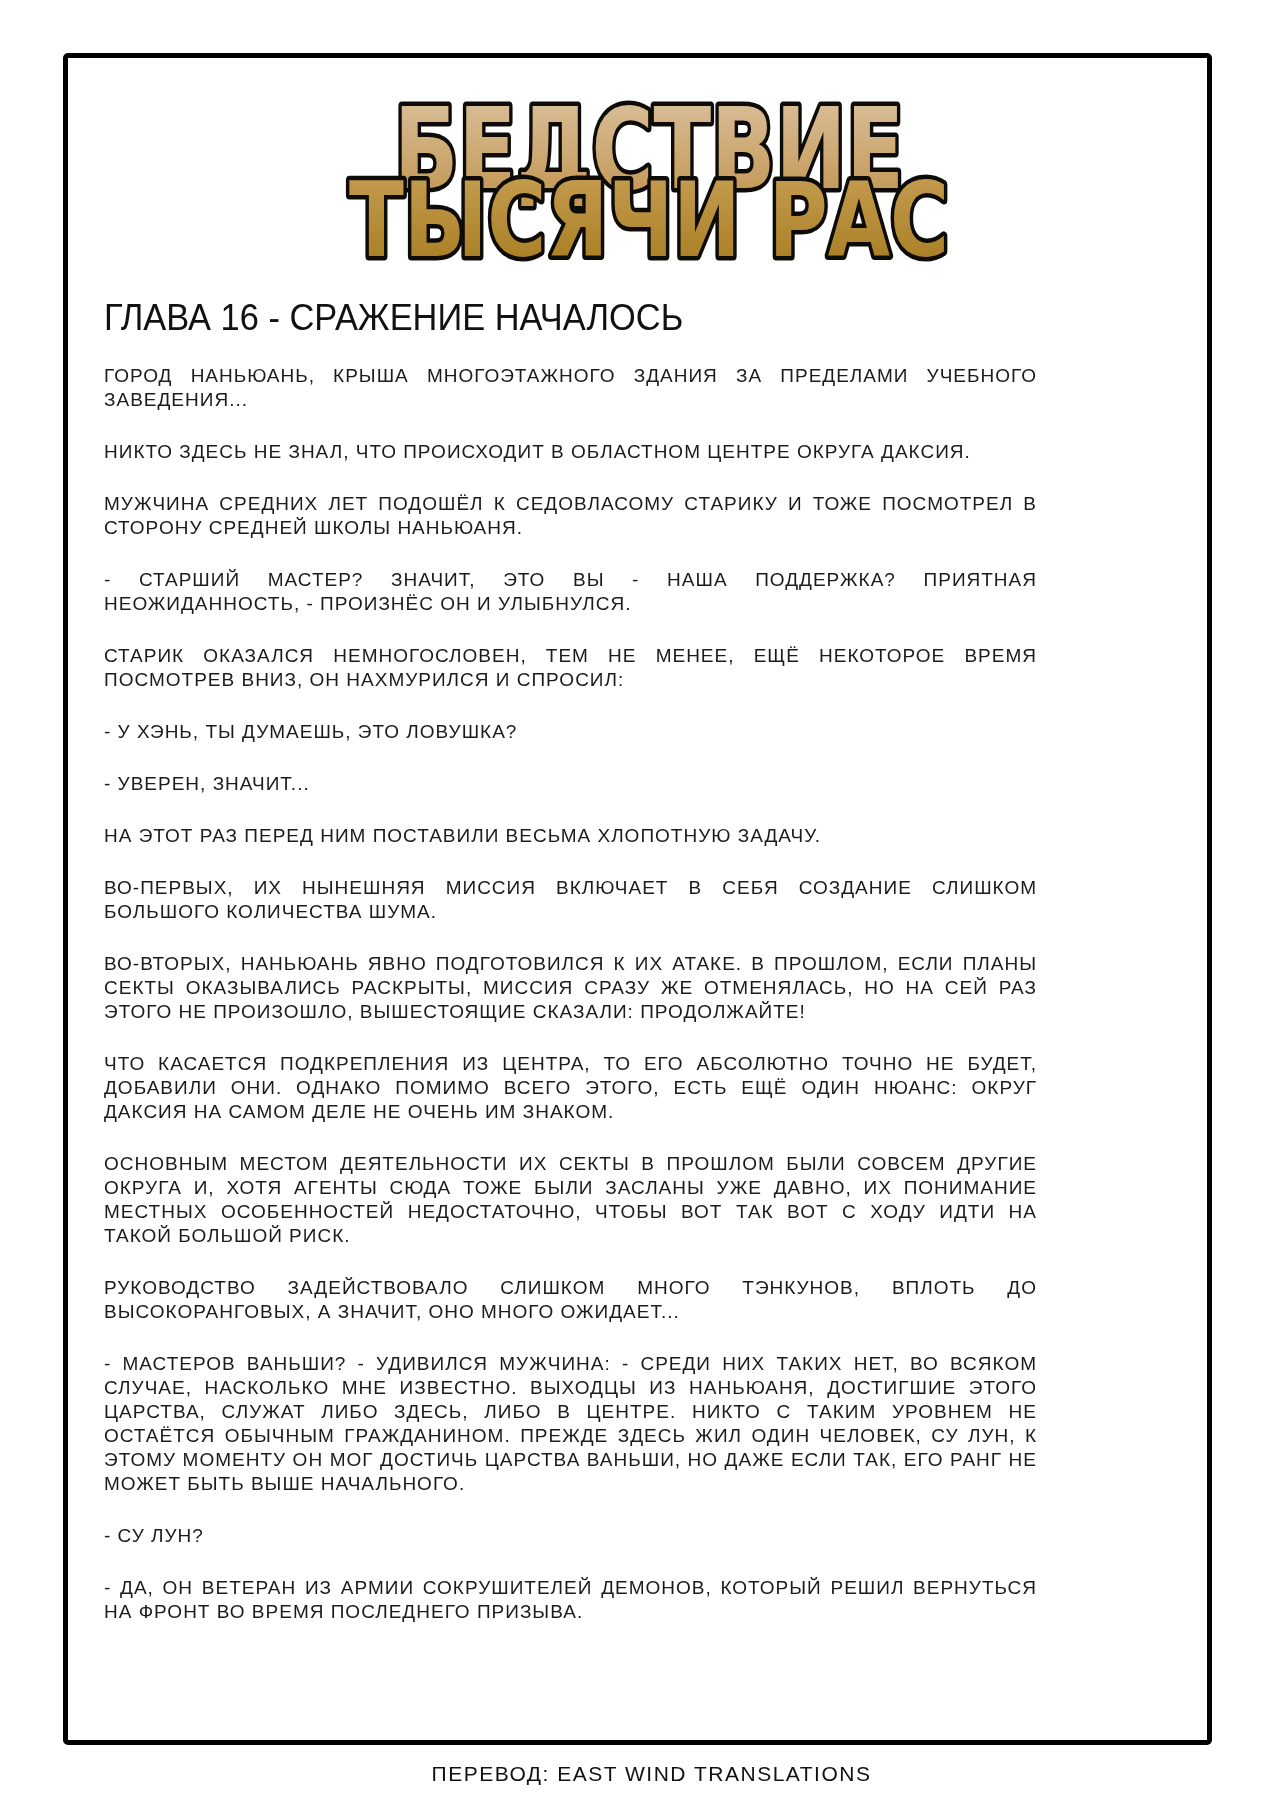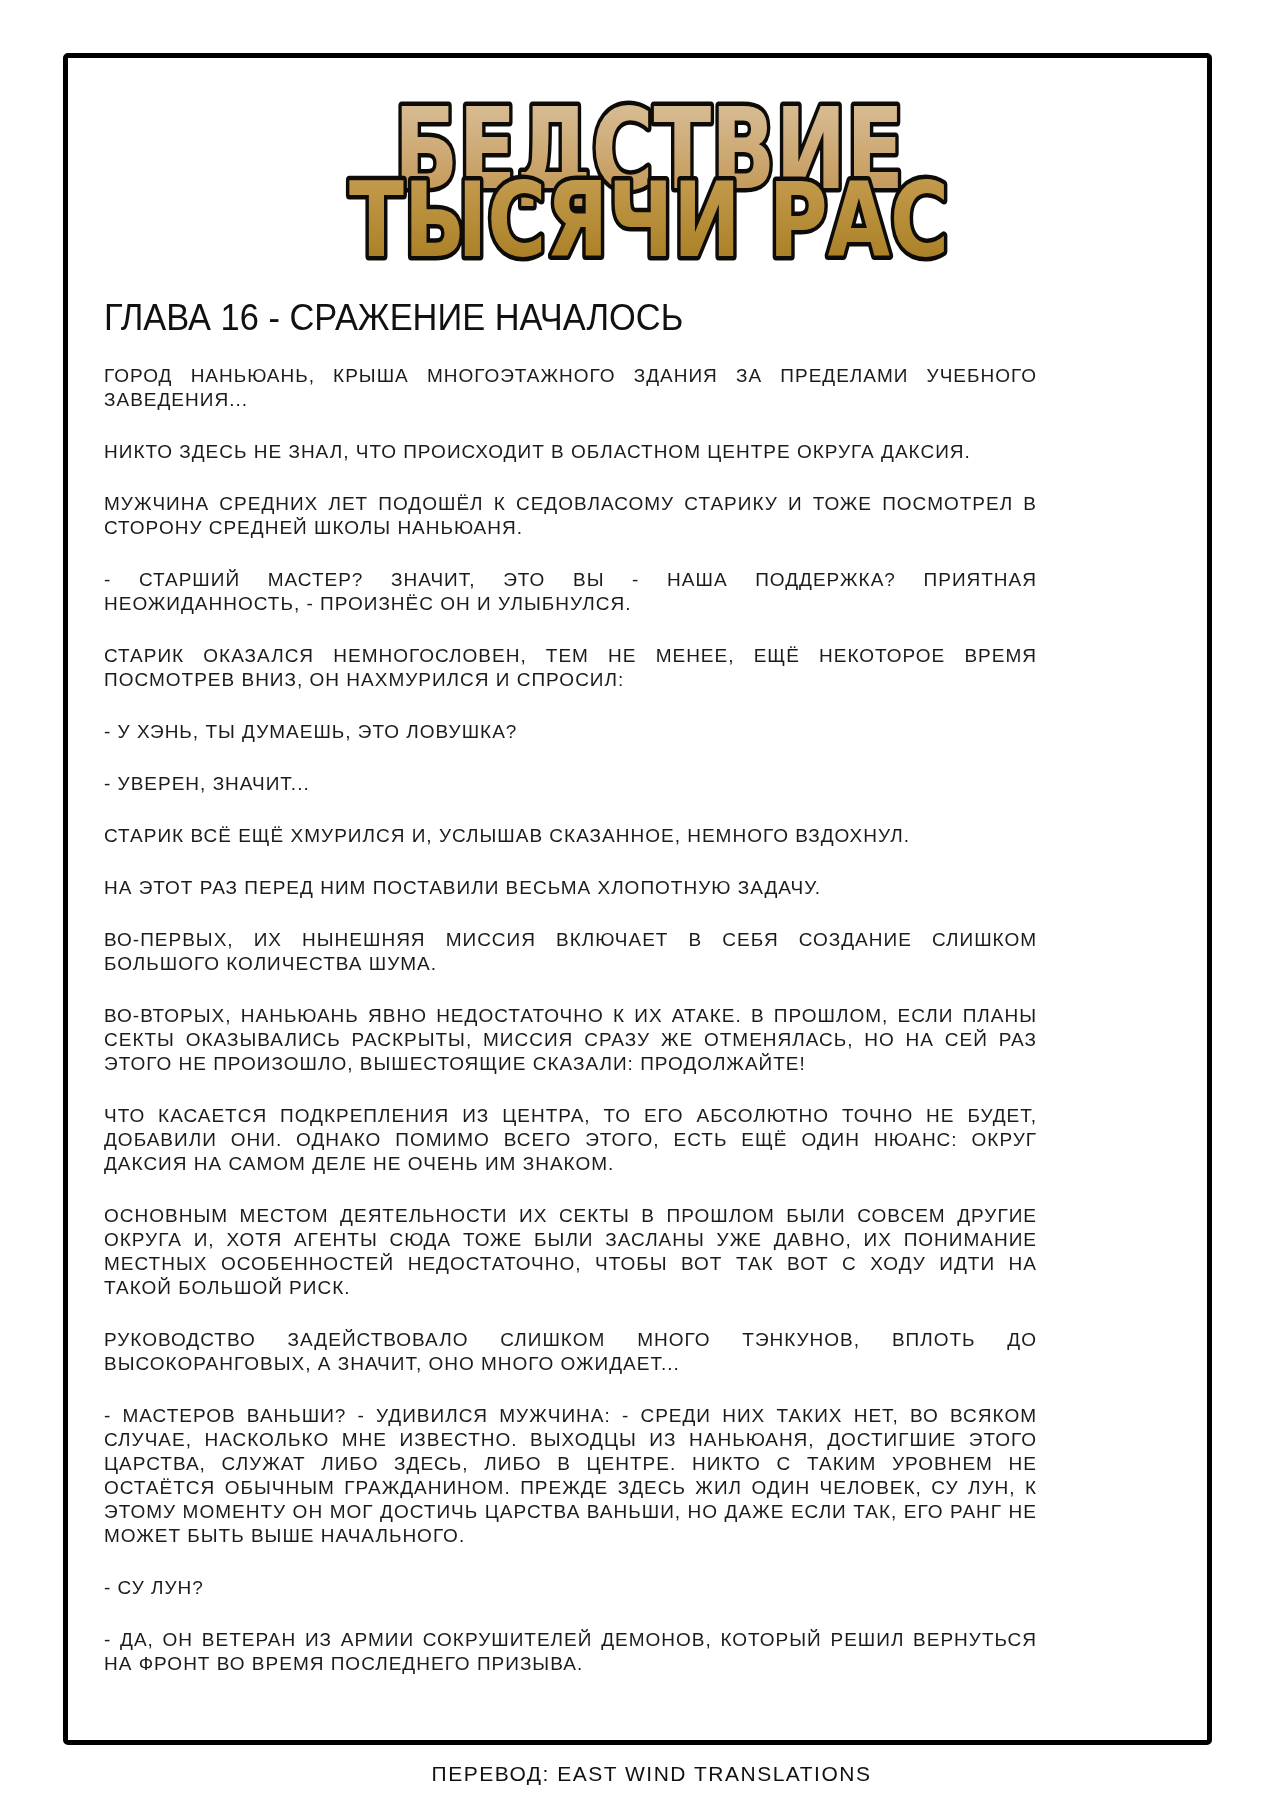--- a/index.html
+++ b/index.html
@@ -93,24 +93,23 @@
   <h1 class="chapter-heading">ГЛАВА 16 - СРАЖЕНИЕ НАЧАЛОСЬ</h1>
 
   <div class="body-text">
     <p>ГОРОД НАНЬЮАНЬ, КРЫША МНОГОЭТАЖНОГО ЗДАНИЯ ЗА ПРЕДЕЛАМИ УЧЕБНОГО ЗАВЕДЕНИЯ...</p>
     <p>НИКТО ЗДЕСЬ НЕ ЗНАЛ, ЧТО ПРОИСХОДИТ В ОБЛАСТНОМ ЦЕНТРЕ ОКРУГА ДАКСИЯ.</p>
     <p>МУЖЧИНА СРЕДНИХ ЛЕТ ПОДОШЁЛ К СЕДОВЛАСОМУ СТАРИКУ И ТОЖЕ ПОСМОТРЕЛ В СТОРОНУ СРЕДНЕЙ ШКОЛЫ НАНЬЮАНЯ.</p>
     <p>- СТАРШИЙ МАСТЕР? ЗНАЧИТ, ЭТО ВЫ - НАША ПОДДЕРЖКА? ПРИЯТНАЯ НЕОЖИДАННОСТЬ, - ПРОИЗНЁС ОН И УЛЫБНУЛСЯ.</p>
     <p>СТАРИК ОКАЗАЛСЯ НЕМНОГОСЛОВЕН, ТЕМ НЕ МЕНЕЕ, ЕЩЁ НЕКОТОРОЕ ВРЕМЯ ПОСМОТРЕВ ВНИЗ, ОН НАХМУРИЛСЯ И СПРОСИЛ:</p>
     <p>- У ХЭНЬ, ТЫ ДУМАЕШЬ, ЭТО ЛОВУШКА?</p>
     <p>- УВЕРЕН, ЗНАЧИТ...</p>
-    <p>СТАРИК ВСЁ ЕЩЁ ХМУРИЛСЯ И, УСЛЫШАВ СКАЗАННОЕ, НЕМНОГО ВЗДОХНУЛ.</p>
     <p>НА ЭТОТ РАЗ ПЕРЕД НИМ ПОСТАВИЛИ ВЕСЬМА ХЛОПОТНУЮ ЗАДАЧУ.</p>
     <p>ВО-ПЕРВЫХ, ИХ НЫНЕШНЯЯ МИССИЯ ВКЛЮЧАЕТ В СЕБЯ СОЗДАНИЕ СЛИШКОМ БОЛЬШОГО КОЛИЧЕСТВА ШУМА.</p>
-    <p>ВО-ВТОРЫХ, НАНЬЮАНЬ ЯВНО НЕДОСТАТОЧНО К ИХ АТАКЕ. В ПРОШЛОМ, ЕСЛИ ПЛАНЫ СЕКТЫ ОКАЗЫВАЛИСЬ РАСКРЫТЫ, МИССИЯ СРАЗУ ЖЕ ОТМЕНЯЛАСЬ, НО НА СЕЙ РАЗ ЭТОГО НЕ ПРОИЗОШЛО, ВЫШЕСТОЯЩИЕ СКАЗАЛИ: ПРОДОЛЖАЙТЕ!</p>
+    <p>ВО-ВТОРЫХ, НАНЬЮАНЬ ЯВНО ПОДГОТОВИЛСЯ К ИХ АТАКЕ. В ПРОШЛОМ, ЕСЛИ ПЛАНЫ СЕКТЫ ОКАЗЫВАЛИСЬ РАСКРЫТЫ, МИССИЯ СРАЗУ ЖЕ ОТМЕНЯЛАСЬ, НО НА СЕЙ РАЗ ЭТОГО НЕ ПРОИЗОШЛО, ВЫШЕСТОЯЩИЕ СКАЗАЛИ: ПРОДОЛЖАЙТЕ!</p>
     <p>ЧТО КАСАЕТСЯ ПОДКРЕПЛЕНИЯ ИЗ ЦЕНТРА, ТО ЕГО АБСОЛЮТНО ТОЧНО НЕ БУДЕТ, ДОБАВИЛИ ОНИ. ОДНАКО ПОМИМО ВСЕГО ЭТОГО, ЕСТЬ ЕЩЁ ОДИН НЮАНС: ОКРУГ ДАКСИЯ НА САМОМ ДЕЛЕ НЕ ОЧЕНЬ ИМ ЗНАКОМ.</p>
     <p>ОСНОВНЫМ МЕСТОМ ДЕЯТЕЛЬНОСТИ ИХ СЕКТЫ В ПРОШЛОМ БЫЛИ СОВСЕМ ДРУГИЕ ОКРУГА И, ХОТЯ АГЕНТЫ СЮДА ТОЖЕ БЫЛИ ЗАСЛАНЫ УЖЕ ДАВНО, ИХ ПОНИМАНИЕ МЕСТНЫХ ОСОБЕННОСТЕЙ НЕДОСТАТОЧНО, ЧТОБЫ ВОТ ТАК ВОТ С ХОДУ ИДТИ НА ТАКОЙ БОЛЬШОЙ РИСК.</p>
     <p>РУКОВОДСТВО ЗАДЕЙСТВОВАЛО СЛИШКОМ МНОГО ТЭНКУНОВ, ВПЛОТЬ ДО ВЫСОКОРАНГОВЫХ, А ЗНАЧИТ, ОНО МНОГО ОЖИДАЕТ...</p>
     <p>- МАСТЕРОВ ВАНЬШИ? - УДИВИЛСЯ МУЖЧИНА: - СРЕДИ НИХ ТАКИХ НЕТ, ВО ВСЯКОМ СЛУЧАЕ, НАСКОЛЬКО МНЕ ИЗВЕСТНО. ВЫХОДЦЫ ИЗ НАНЬЮАНЯ, ДОСТИГШИЕ ЭТОГО ЦАРСТВА, СЛУЖАТ ЛИБО ЗДЕСЬ, ЛИБО В ЦЕНТРЕ. НИКТО С ТАКИМ УРОВНЕМ НЕ ОСТАЁТСЯ ОБЫЧНЫМ ГРАЖДАНИНОМ. ПРЕЖДЕ ЗДЕСЬ ЖИЛ ОДИН ЧЕЛОВЕК, СУ ЛУН, К ЭТОМУ МОМЕНТУ ОН МОГ ДОСТИЧЬ ЦАРСТВА ВАНЬШИ, НО ДАЖЕ ЕСЛИ ТАК, ЕГО РАНГ НЕ МОЖЕТ БЫТЬ ВЫШЕ НАЧАЛЬНОГО.</p>
     <p>- СУ ЛУН?</p>
     <p>- ДА, ОН ВЕТЕРАН ИЗ АРМИИ СОКРУШИТЕЛЕЙ ДЕМОНОВ, КОТОРЫЙ РЕШИЛ ВЕРНУТЬСЯ НА ФРОНТ ВО ВРЕМЯ ПОСЛЕДНЕГО ПРИЗЫВА.</p>
   </div>
 
 </div>
 

